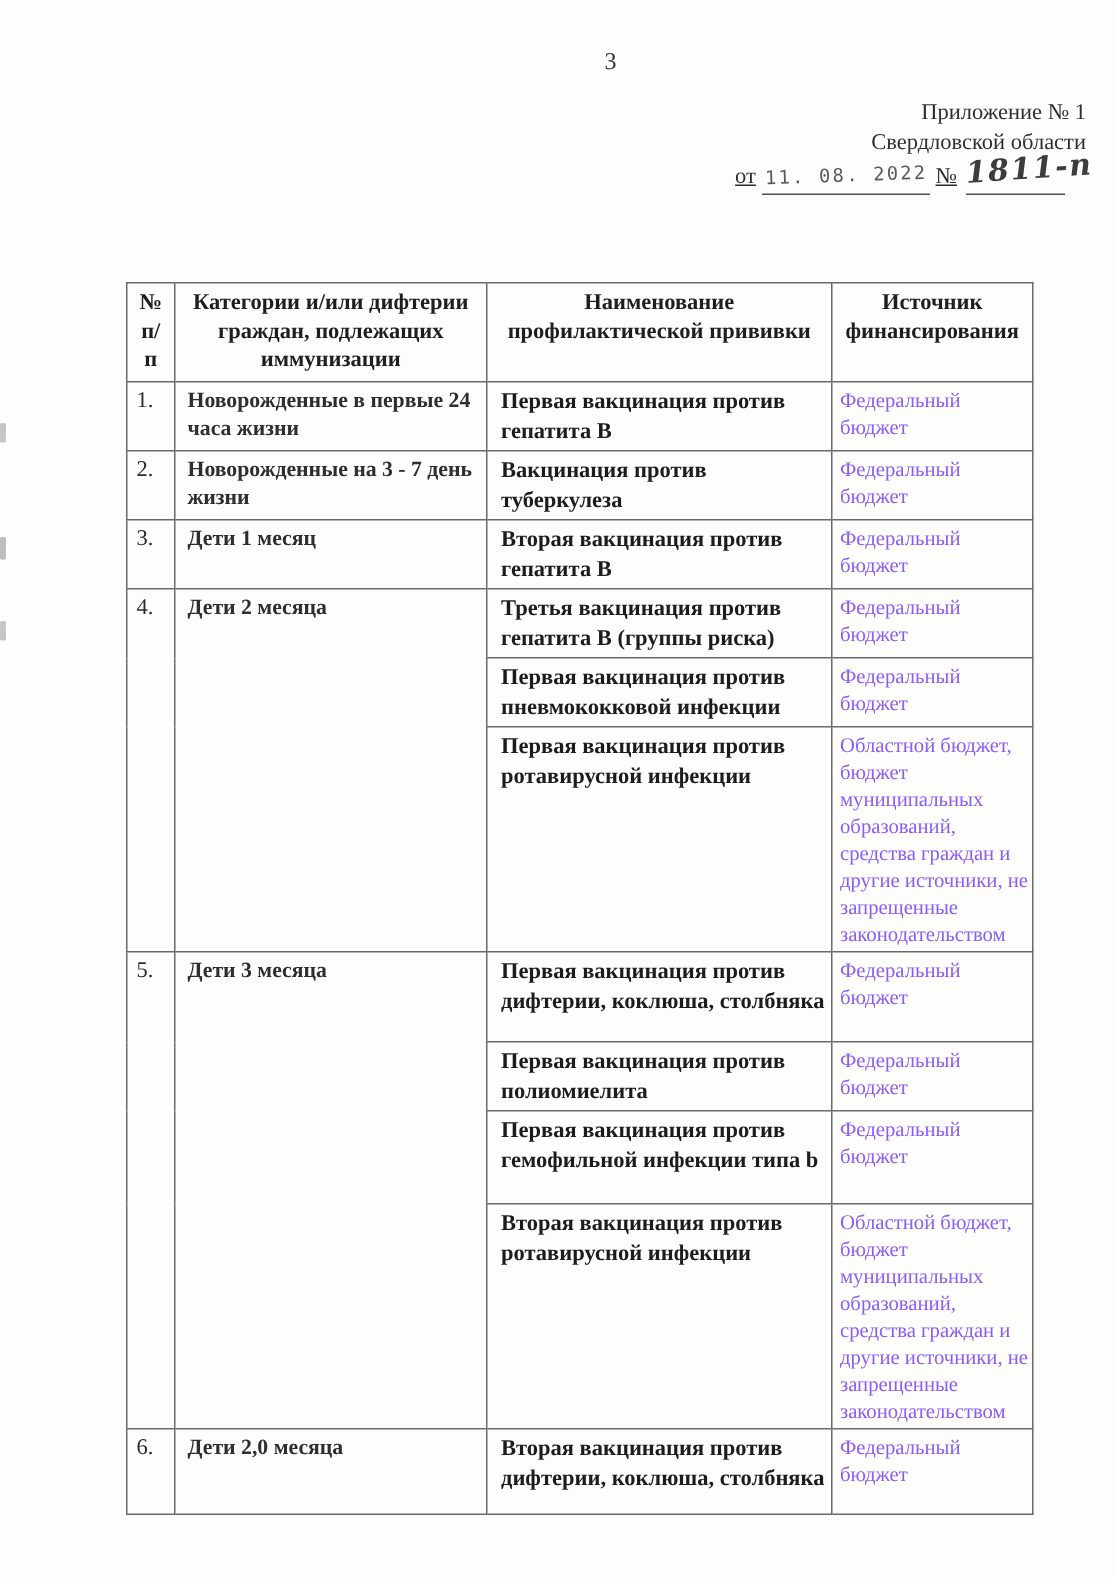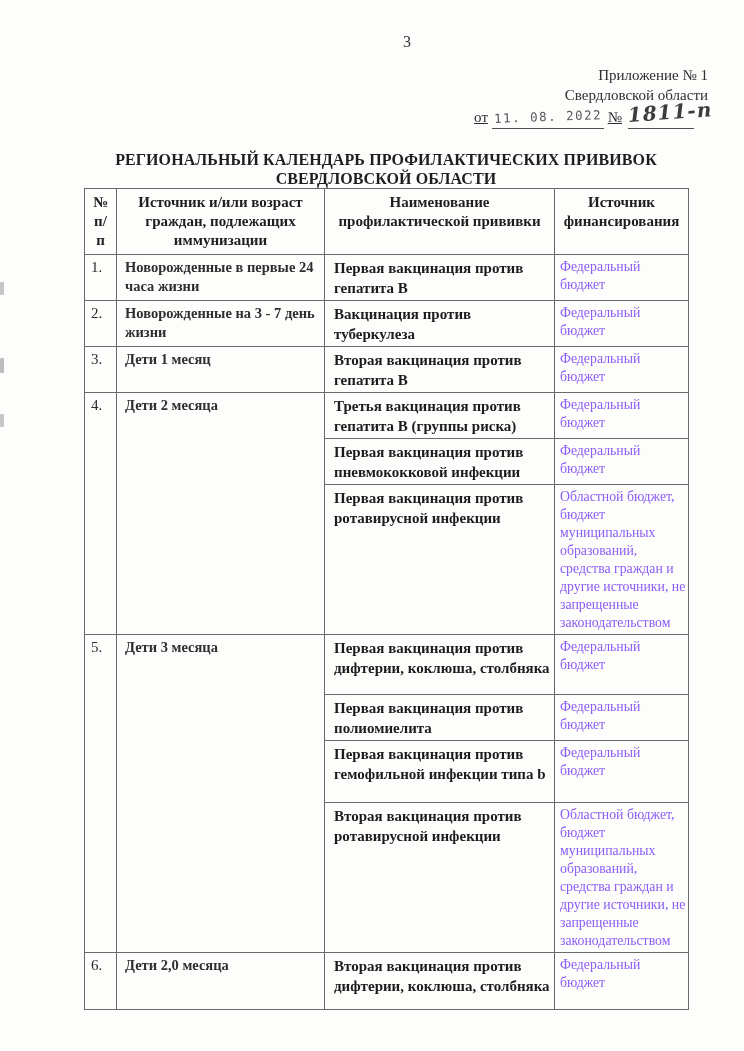--- a/index.html
+++ b/index.html
@@ -9,21 +9,21 @@
     background:#fdfdfc;
     font-family:"Liberation Serif","DejaVu Serif",serif;
     color:#2b2b2b;
     overflow:hidden;
   }
   .page-number{
     position:absolute;top:33px;left:403px;
     font-size:16px;color:#333;
   }
   .appendix{
-    position:absolute;top:66px;right:36px;
+    position:absolute;top:66px;right:20px;
     text-align:right;
     font-size:15px;line-height:19.5px;color:#2e2e2e;
     white-space:nowrap;
   }
   .order-line{margin-top:1px;padding-right:14px;}
   .order-line .lbl{margin-right:4px;text-decoration:underline;}
   .u-date{
     display:inline-block;width:112px;
     border-bottom:1.4px solid #4f4f4f;
     text-align:center;vertical-align:baseline;
@@ -97,40 +97,36 @@
 
   <div class="appendix">
     <div>Приложение № 1</div>
     <div>Свердловской области</div>
     <div class="order-line">
       <span class="lbl">от</span><span class="u-date"><span class="stamp">11. 08. 2022</span></span>
       <span class="lbl">№</span><span class="u-num"><span class="handwritten">1811-п</span></span>
     </div>
   </div>
 
-  <div class="doc-title">
-    <div>РЕГИОНАЛЬНЫЙ КАЛЕНДАРЬ ПРОФИЛАКТИЧЕСКИХ ПРИВИВОК</div>
-    <div>СВЕРДЛОВСКОЙ ОБЛАСТИ</div>
-  </div>
 
   <table class="vax">
     <colgroup>
       <col style="width:32px">
         <col style="width:208px">
         <col style="width:230px">
         <col style="width:134px">
     </colgroup>
     <thead>
       <tr style="height:62px">
         <th>
           <span class="hdr-num-line">№</span>
           <span class="hdr-num-line">п/</span>
           <span class="hdr-num-line">п</span>
         </th>
-        <th>Источник и/или возраст граждан, подлежащих иммунизации</th>
+        <th>Категории и/или дифтерии граждан, подлежащих иммунизации</th>
         <th>Наименование профилактической прививки</th>
         <th>Источник финансирования</th>
       </tr>
     </thead>
     <tbody>
       <tr style="height:41px">
         <td class="c-num">1.</td>
         <td class="c-cat">Новорожденные в первые 24 часа жизни</td>
         <td class="c-vac">Первая вакцинация против гепатита В</td>
         <td class="c-src">Федеральный бюджет</td>

